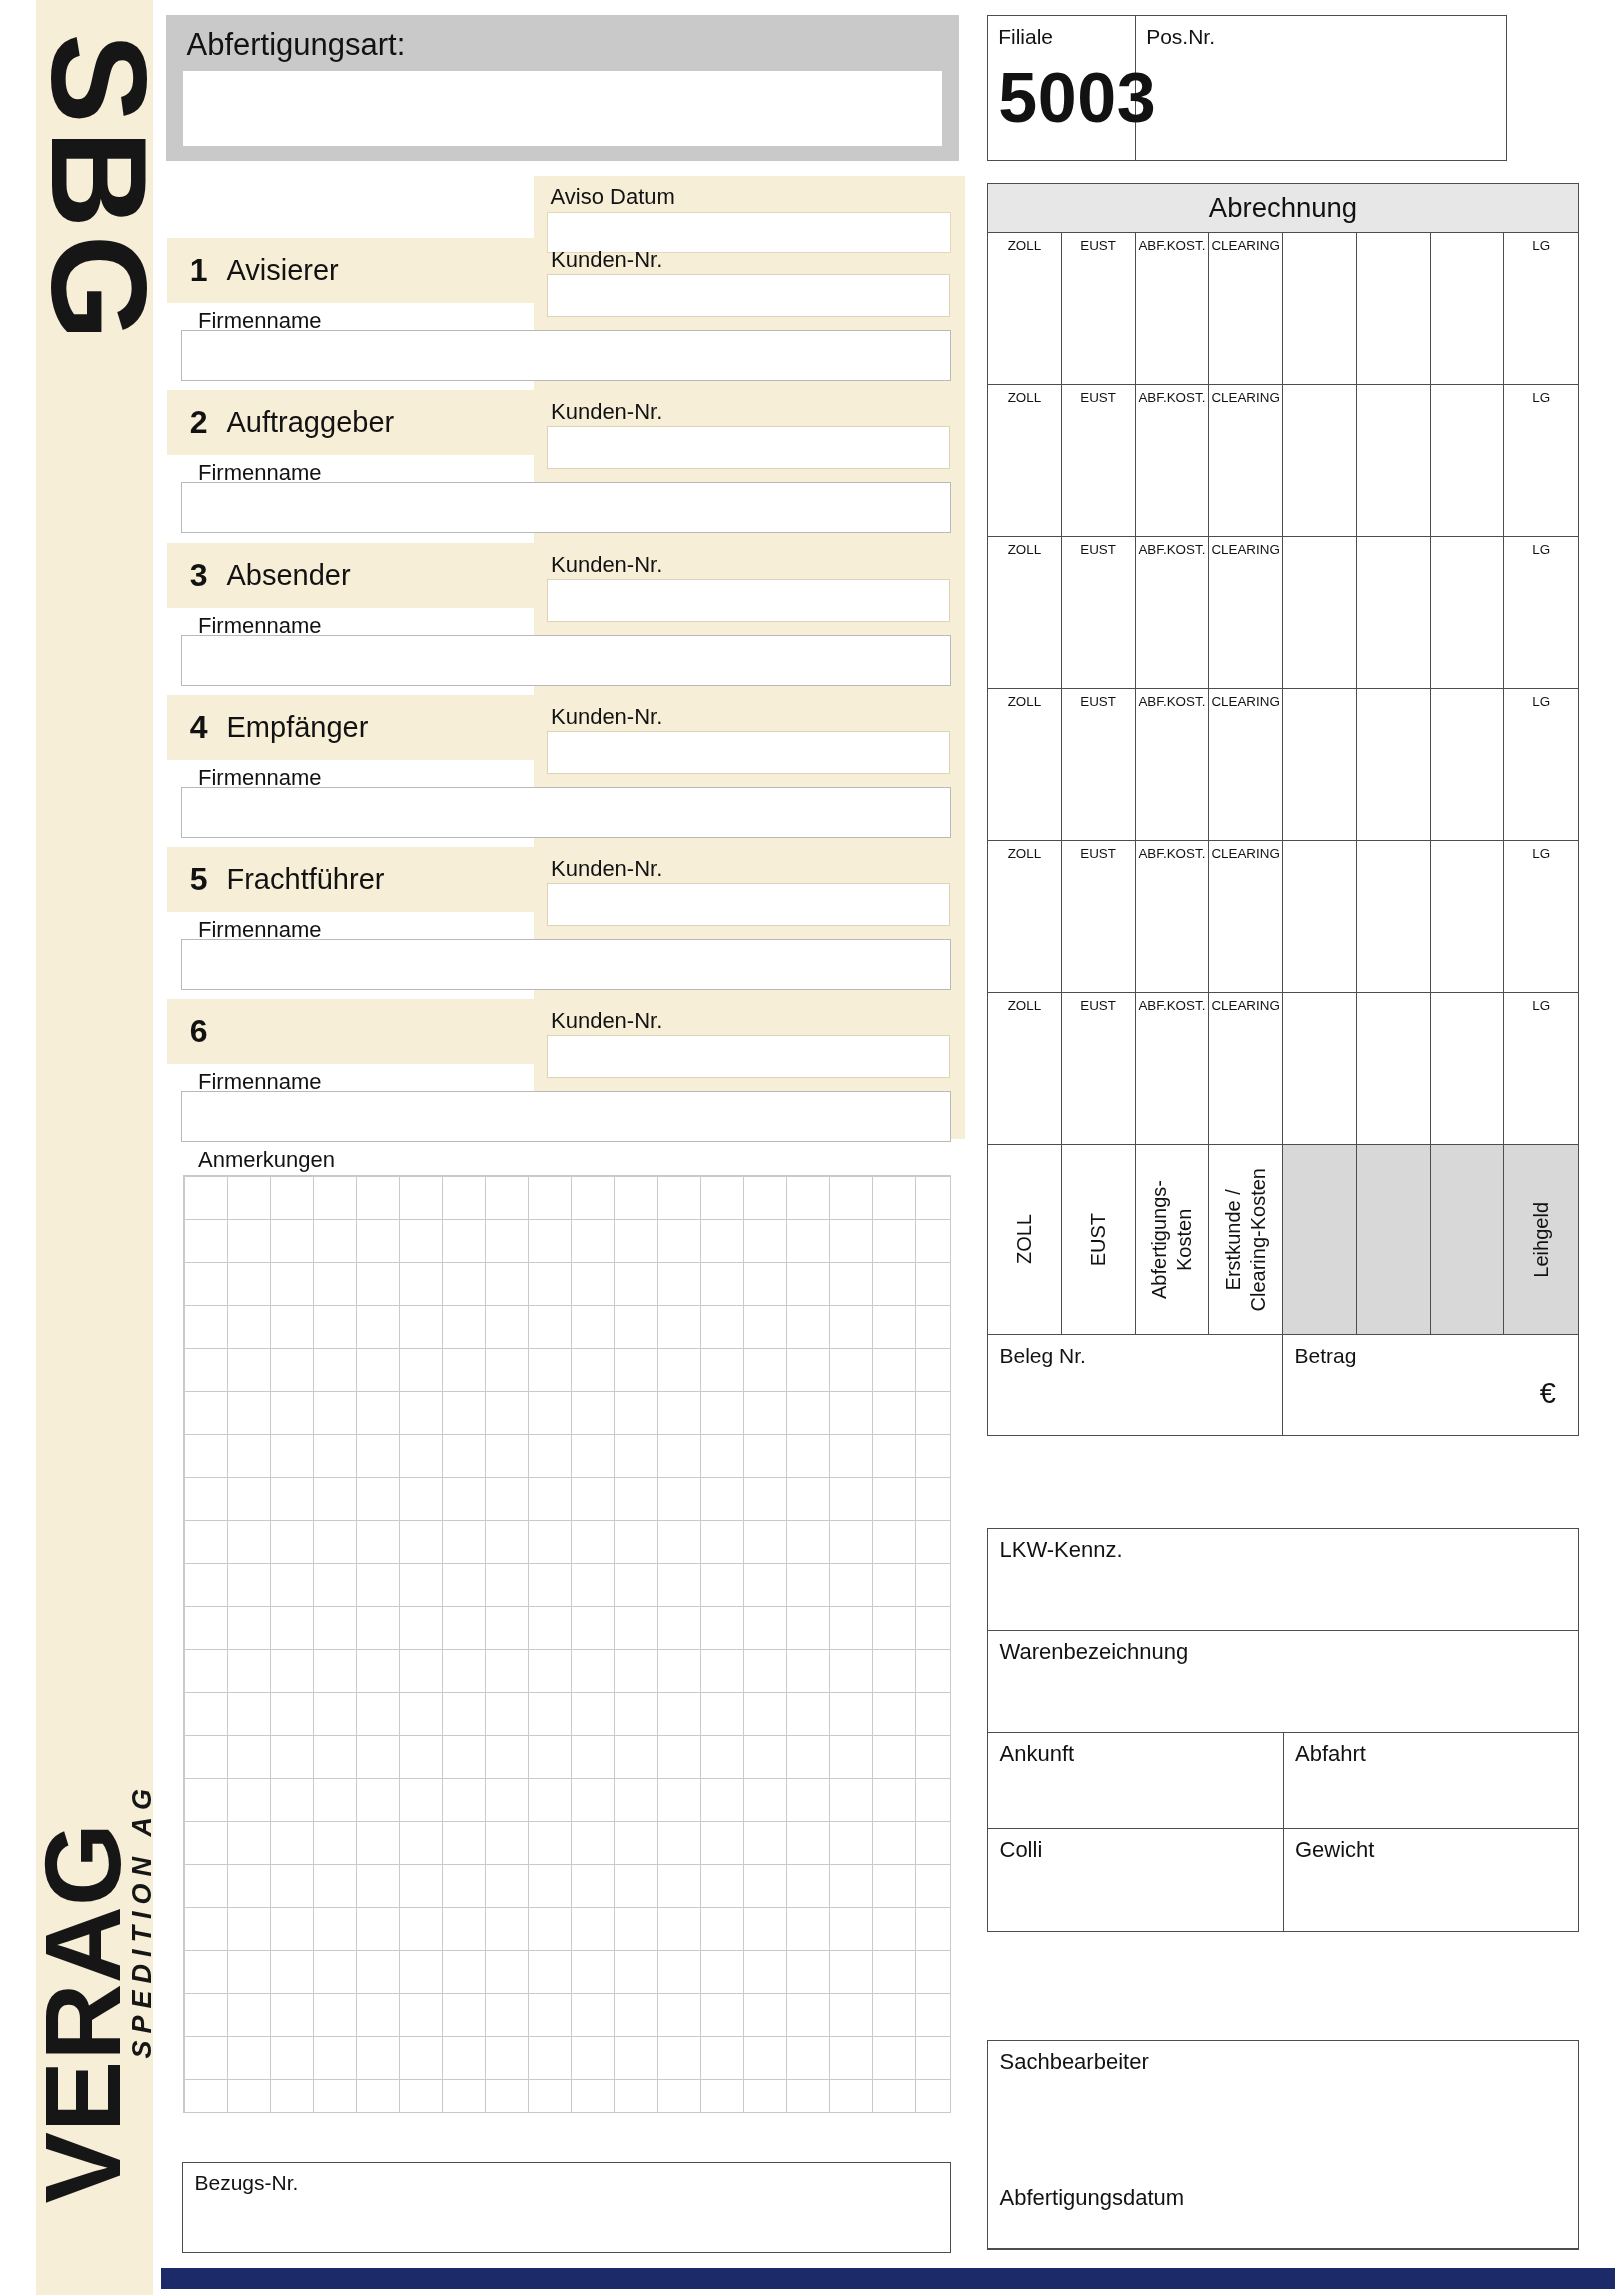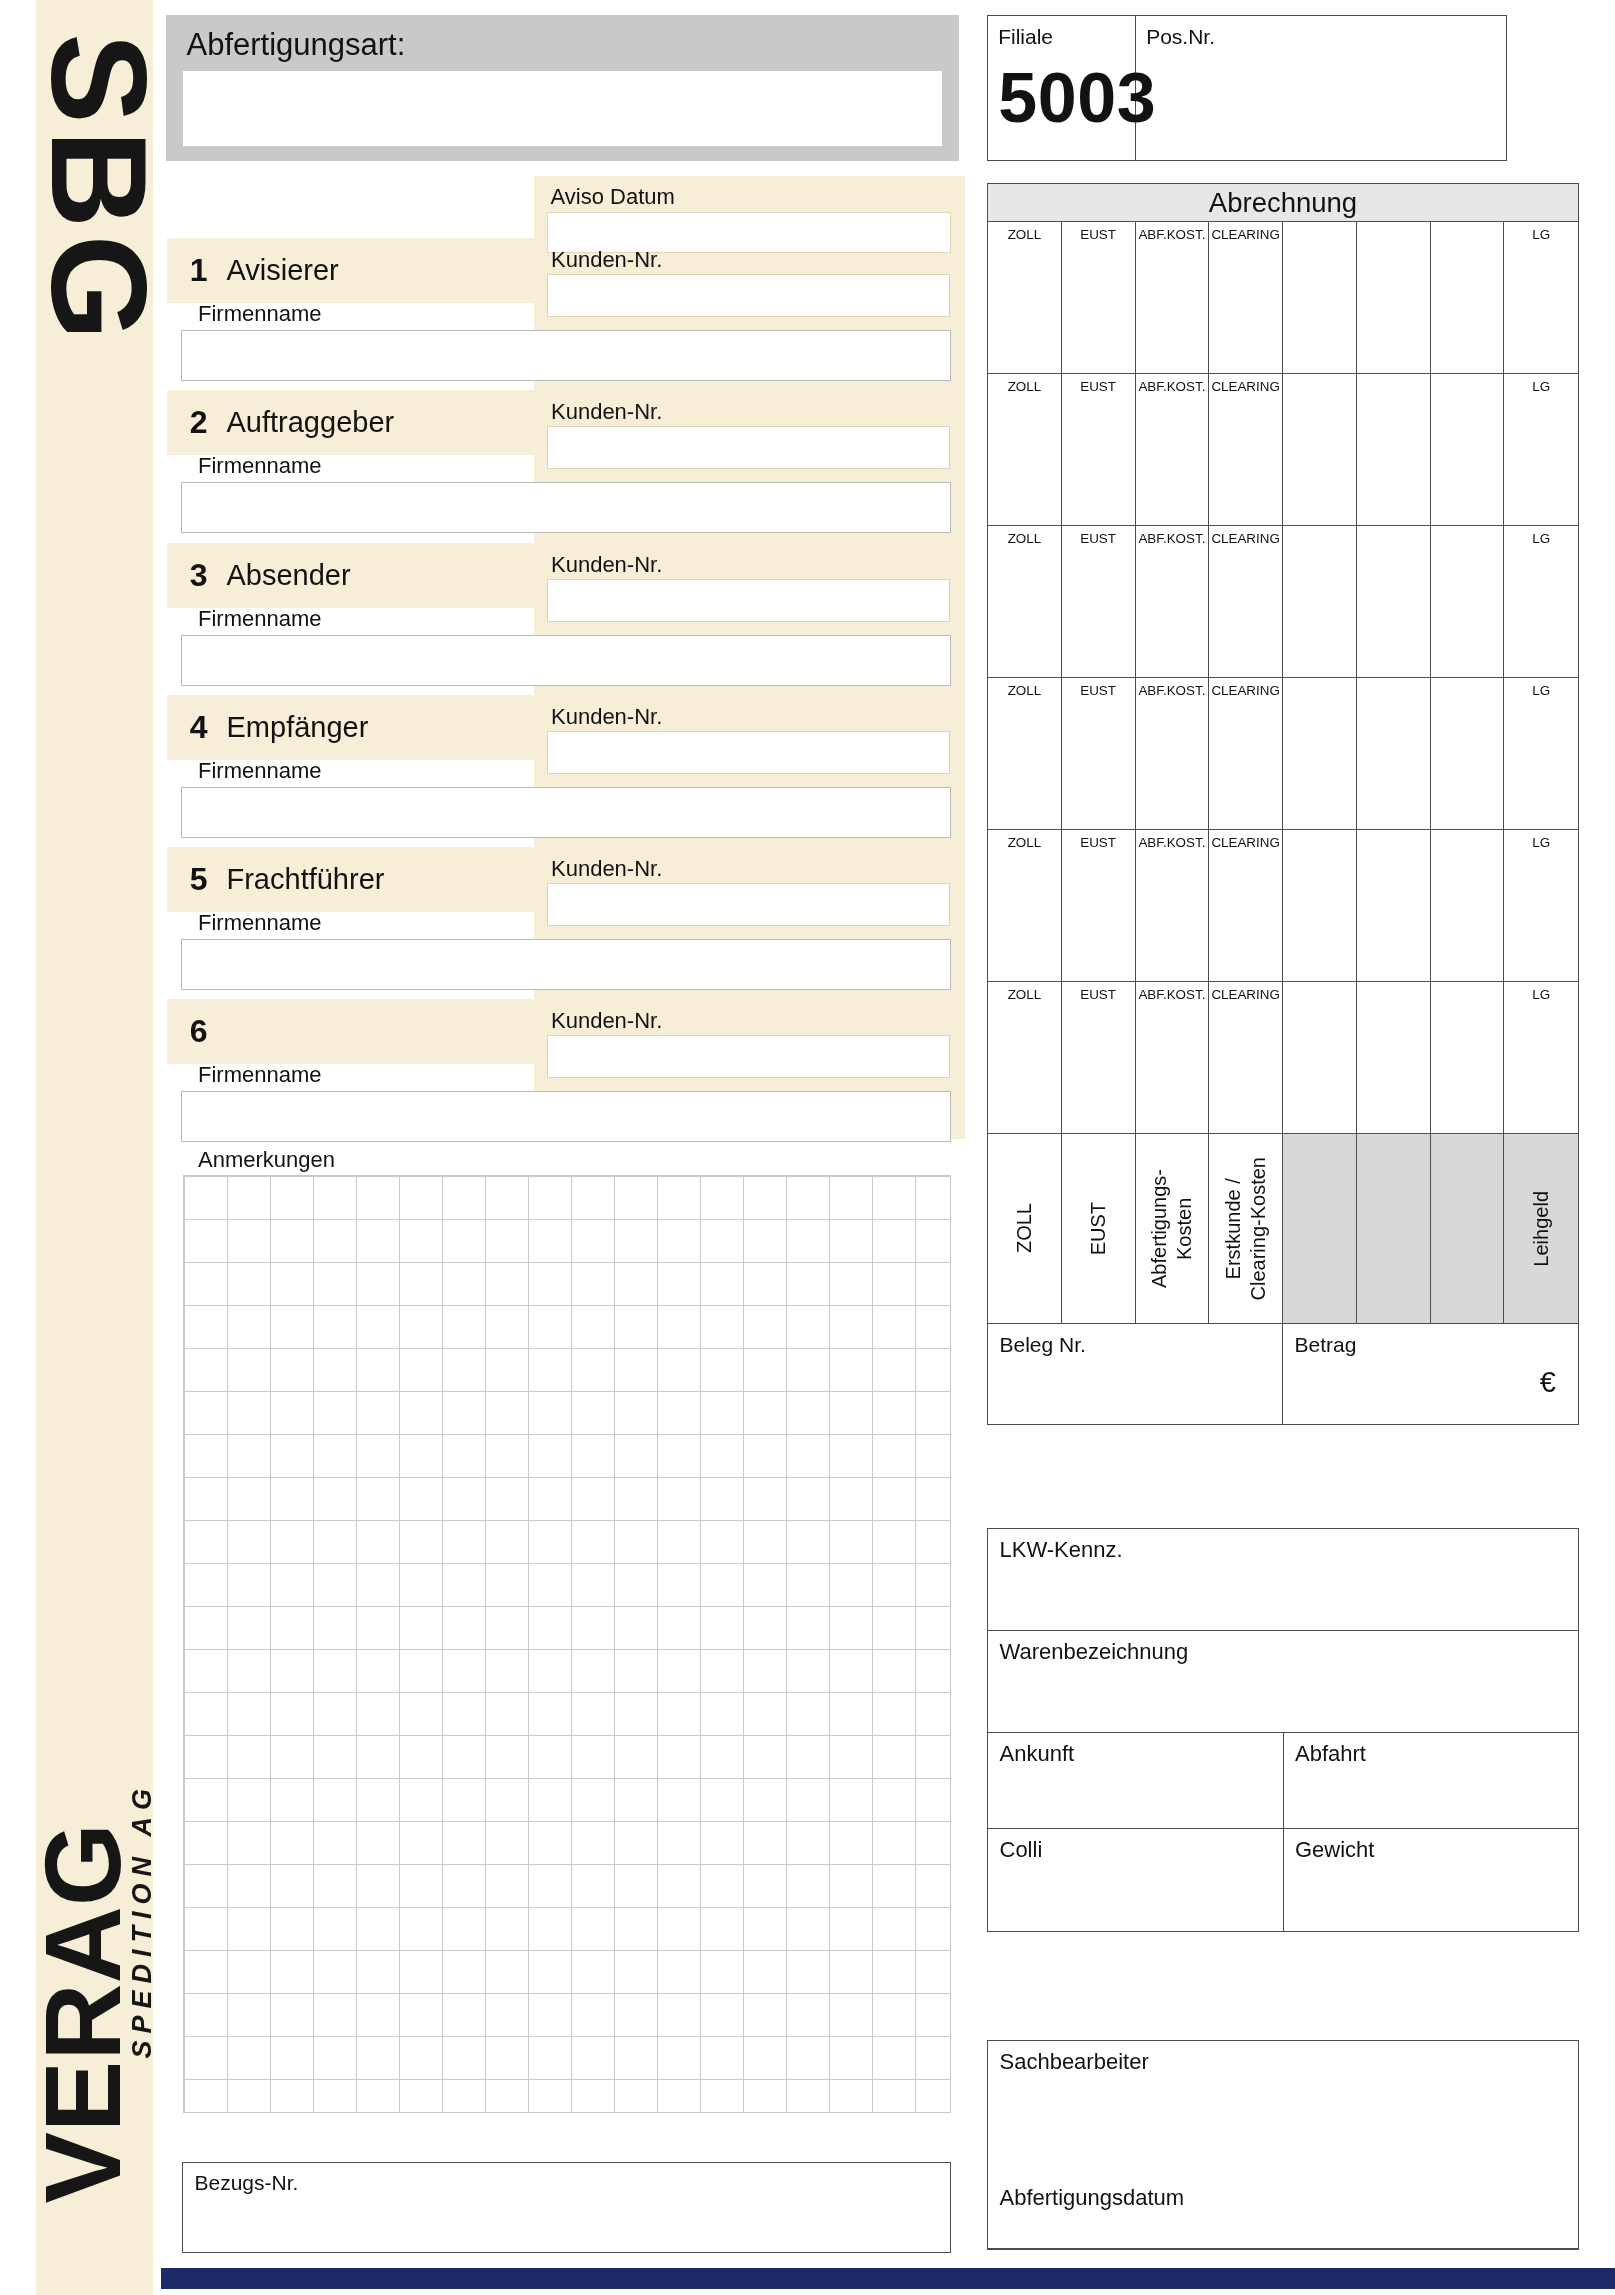--- a/index.html
+++ b/index.html
@@ -48,26 +48,26 @@
   
   .section { position: absolute; left: 168px; width: 797px; height: 152px; }
   .sec-block {
     position: absolute; left: -1.3px; top: 5.1px; width: 368px; height: 65px;
     background: var(--cream, #f7eed8); display: flex; align-items: center; padding-left: 23px; gap: 19px;
   }
   .sec-num { font-size: 32px; font-weight: bold; }
   .sec-name { font-size: 29px; }
   .kunden-label { position: absolute; left: 383px; top: 14px; font-size: 22px; }
   .kunden-input { position: absolute; left: 379px; top: 41px; width: 403px; height: 43px; background: #ffffff; border: 0.6px solid #ddd3b6; }
-  .firma-label { position: absolute; left: 30px; top: 68px; font-size: 22px; }
+  .firma-label { position: absolute; left: 30px; top: 75px; font-size: 22px; }
   .firma-input { position: absolute; left: 13.4px; top: 97px; width: 770px; height: 51px; background: #ffffff; border: 1.3px solid #b9b9b9; }
 
   
   .abr { position: absolute; left: 987px; top: 183px; width: 592px; border: 1.9px solid #4d4d4d; background: #fff; }
-  .abr-title { height: 38px; background: var(--table-header-bg, #e7e7e7); border-bottom: 1.9px solid #4d4d4d; display: flex; align-items: center; justify-content: center; font-size: 27.5px; }
+  .abr-title { height: 49px; background: var(--table-header-bg, #e7e7e7); border-bottom: 1.9px solid #4d4d4d; display: flex; align-items: center; justify-content: center; font-size: 27.5px; }
   .abr-grid { display: grid; grid-template-columns: repeat(8, 1fr); }
   .abr-cell { height: 152px; border-right: 1.3px solid #4d4d4d; border-bottom: 1.3px solid #4d4d4d; display: flex; justify-content: center; padding-top: 5.1px; }
   .abr-cell:nth-child(8n) { border-right: none; }
   .abr-head { font-size: 13.4px; white-space: nowrap; }
   .abr-foot { display: grid; grid-template-columns: repeat(8, 1fr); }
   .abr-fcell { height: 190px; border-right: 1.3px solid #4d4d4d; border-bottom: 1.3px solid #4d4d4d; display: flex; align-items: center; justify-content: center; background: #fff; }
   .abr-fcell:nth-child(8n) { border-right: none; }
   .abr-fcell.shaded { background: var(--shaded-cell, #d8d8d8); }
   .vtext { writing-mode: vertical-rl; transform: rotate(180deg); font-size: 20px; line-height: 1.25; white-space: pre-line; text-align: center; }
   .beleg-row { display: flex; height: 100px; }

